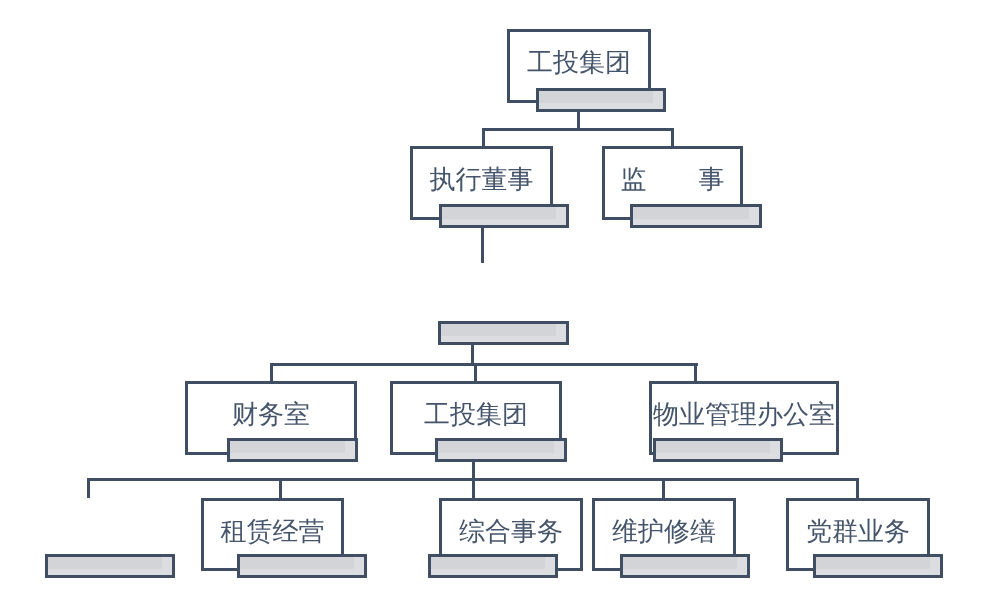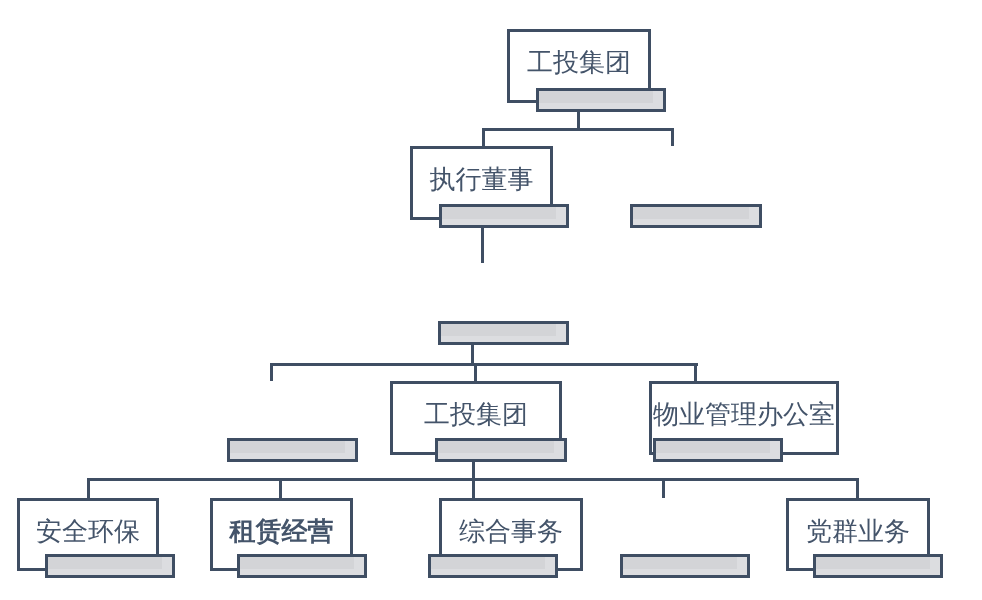--- a/index.html
+++ b/index.html
@@ -78,51 +78,57 @@
   <div class="node-box" style="left:507px;top:29px;width:144px;height:74px;">
     <div class="node-label">工投集团</div>
   </div>
   <div class="node-bar" style="left:536px;top:88px;width:130px;height:24px;"></div>
 
   <div class="node-box" style="left:410px;top:146px;width:143px;height:74px;">
     <div class="node-label">执行董事</div>
   </div>
   <div class="node-bar" style="left:439px;top:204px;width:130px;height:24px;"></div>
 
+  <div class="node-box" style="left:602px;top:146px;width:141px;height:74px;">
+    <div class="node-label">监　　事</div>
+  </div>
   <div class="node-bar" style="left:630px;top:204px;width:132px;height:24px;"></div>
 
   <div class="node-bar" style="left:438px;top:321px;width:131px;height:24px;"></div>
 
+  <div class="node-box" style="left:185px;top:381px;width:172px;height:74px;">
+    <div class="node-label">财务室</div>
+  </div>
   <div class="node-bar" style="left:227px;top:438px;width:131px;height:24px;"></div>
 
   <div class="node-box" style="left:390px;top:381px;width:172px;height:74px;">
     <div class="node-label">工投集团</div>
   </div>
   <div class="node-bar" style="left:435px;top:438px;width:132px;height:24px;"></div>
 
   <div class="node-box" style="left:601px;top:381px;width:190px;height:74px;margin-left:48px;">
     <div class="node-label">物业管理办公室</div>
   </div>
   <div class="node-bar" style="left:653px;top:438px;width:130px;height:24px;"></div>
 
-  <div class="node-box" style="left:17px;top:498px;width:142px;height:73px;">
-    <div class="node-label">安全环保</div>
-  </div>
   <div class="node-bar" style="left:45px;top:554px;width:130px;height:24px;"></div>
 
-  <div class="node-box" style="left:210px;top:498px;width:143px;height:73px;font-weight:bold;">
+  <div class="node-box" style="left:201px;top:498px;width:143px;height:73px;">
     <div class="node-label">租赁经营</div>
   </div>
   <div class="node-bar" style="left:237px;top:554px;width:130px;height:24px;"></div>
 
   <div class="node-box" style="left:400px;top:498px;width:144px;height:73px;margin-left:39px;">
     <div class="node-label">综合事务</div>
   </div>
   <div class="node-bar" style="left:428px;top:554px;width:130px;height:24px;"></div>
 
+  <div class="node-box" style="left:592px;top:498px;width:144px;height:73px;">
+    <div class="node-label">维护修缮</div>
+  </div>
   <div class="node-bar" style="left:620px;top:554px;width:130px;height:24px;"></div>
 
   <div class="node-box" style="left:786px;top:498px;width:144px;height:73px;">
     <div class="node-label">党群业务</div>
   </div>
   <div class="node-bar" style="left:813px;top:554px;width:130px;height:24px;"></div>
 
 </div>
 
 </body></html>

